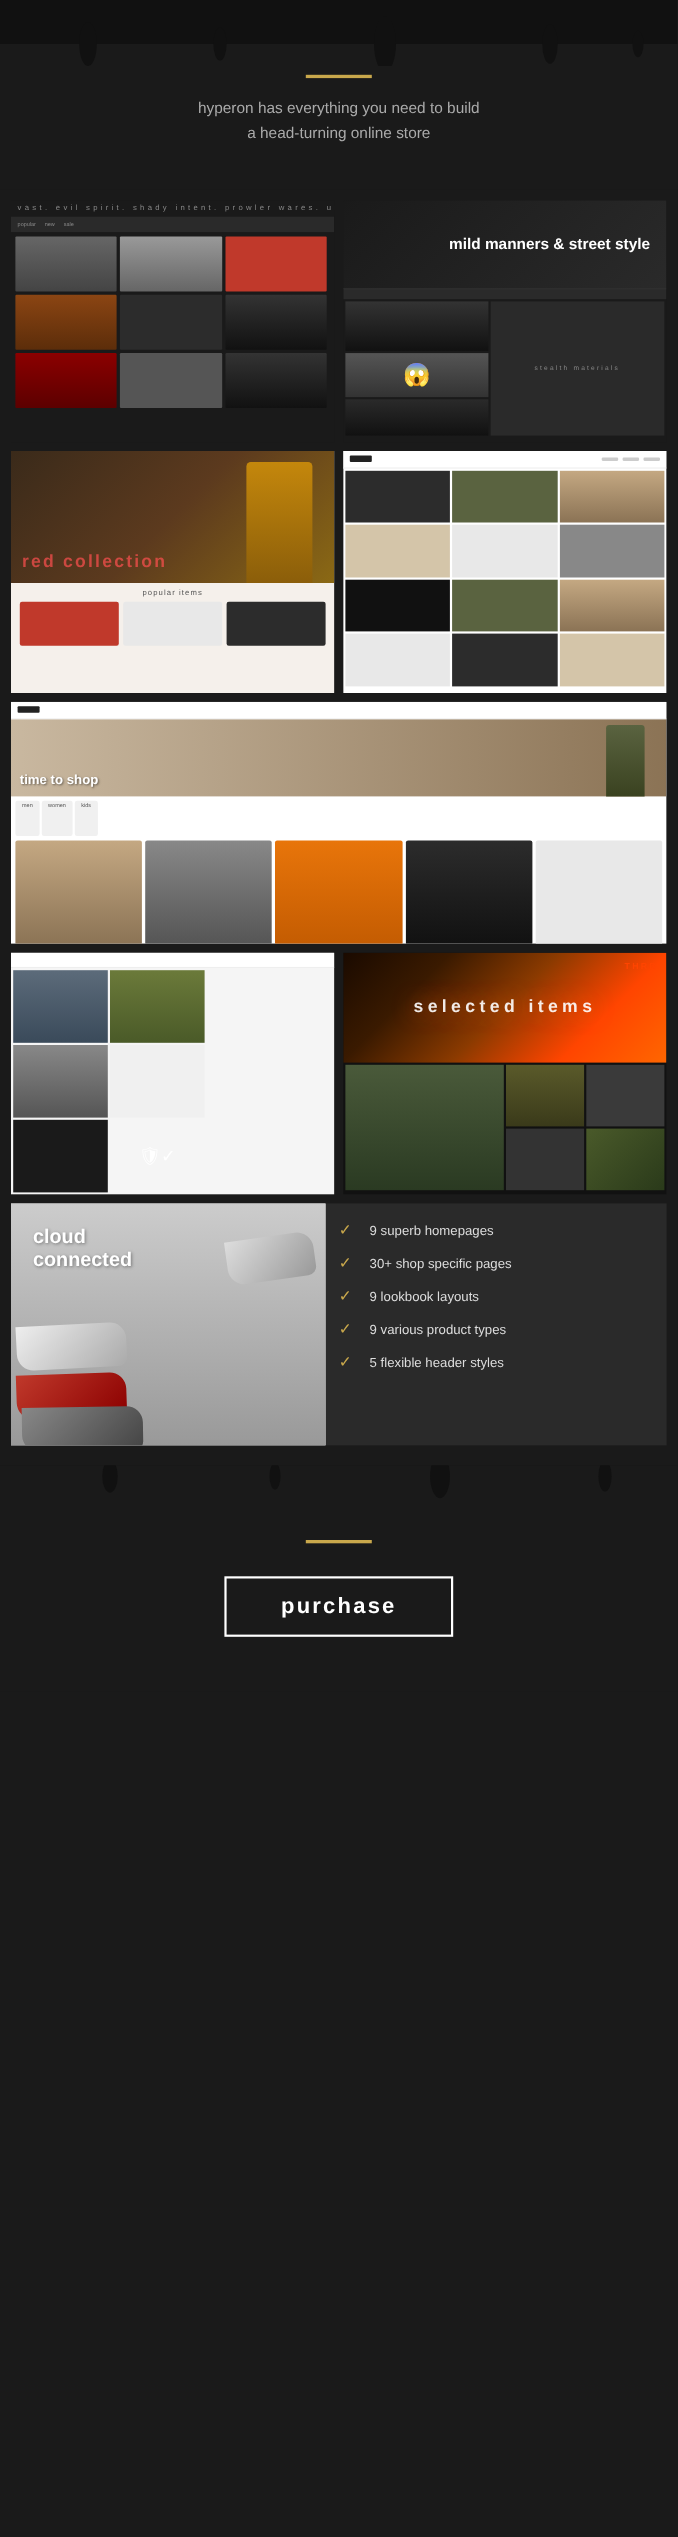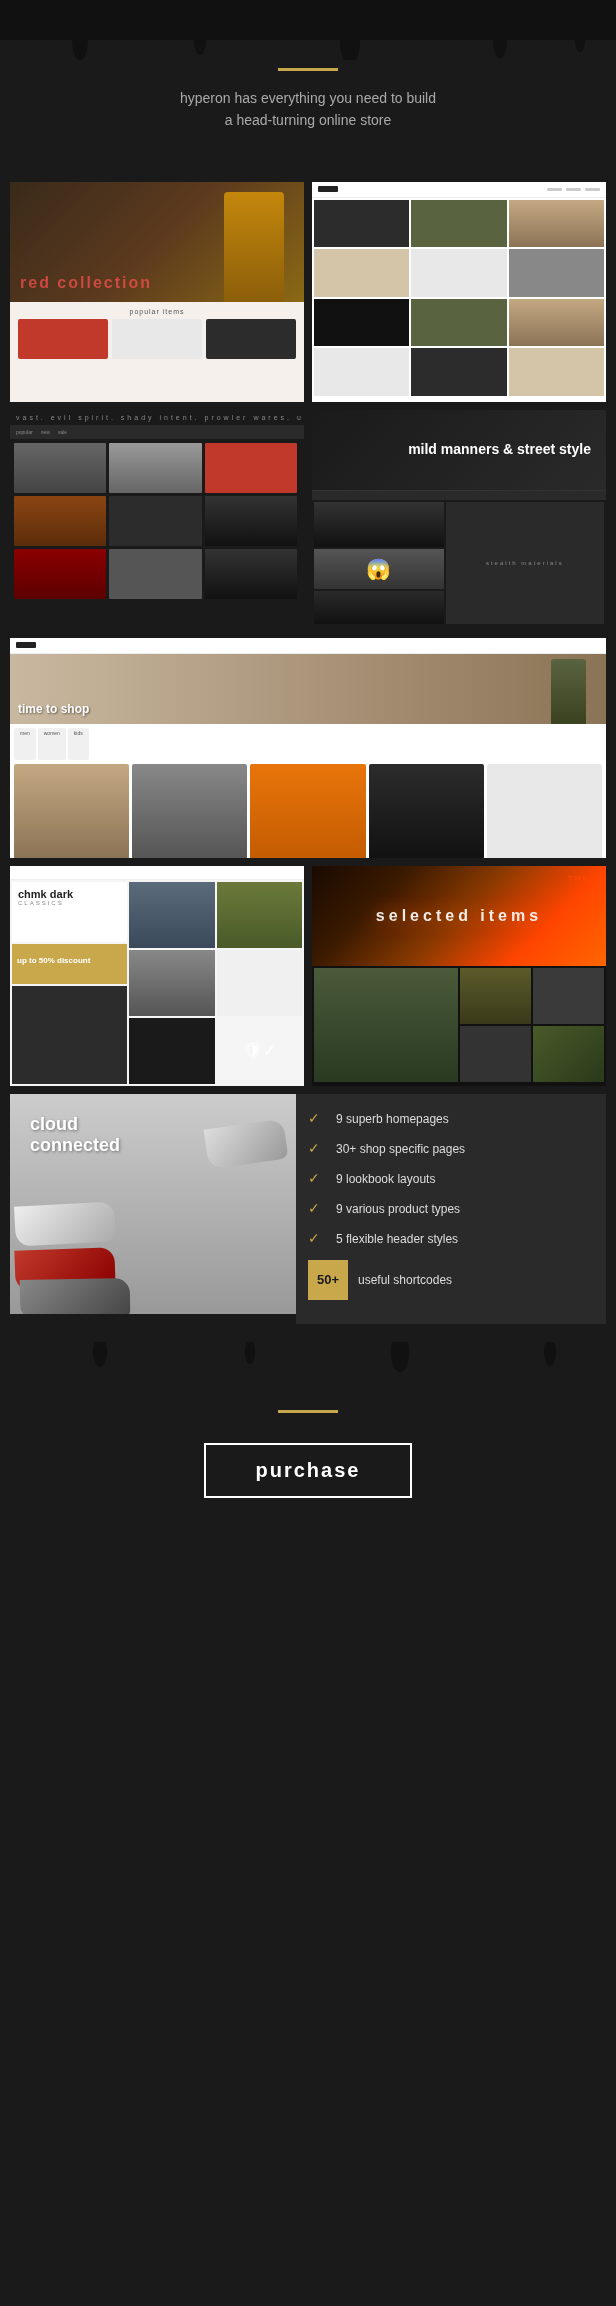--- a/index.html
+++ b/index.html
@@ -779,20 +779,66 @@
     <ellipse cx="500" cy="40" rx="7" ry="18" fill="#111"></ellipse>
     <ellipse cx="580" cy="40" rx="5" ry="12" fill="#111"></ellipse>
   </svg>
 
   <div class="gold-line"></div>
   <p>hyperon has everything you need to build</p>
   <p>a head-turning online store</p>
 </section>
 
 <div class="screenshots-section">
+
+  <div class="grid-row">
+    <div class="grid-item">
+      <div class="screenshot-mock mock-3">
+        <div class="scrolling-text">vast. evil spirit. shady intent. prowler wares. urban</div>
+        <div class="nav-bar">
+          <span>popular</span>
+          <span>new</span>
+          <span>sale</span>
+        </div>
+        <div class="product-list">
+          <div class="product-box hoodie"></div>
+          <div class="product-box shoes" style="background:linear-gradient(#999,#666)"></div>
+          <div class="product-box shirt"></div>
+          <div class="product-box shoes"></div>
+          <div class="product-box pants"></div>
+          <div class="product-box jacket"></div>
+          <div class="product-box" style="background:linear-gradient(#8b0000,#5c0000)"></div>
+          <div class="product-box" style="background:#555"></div>
+          <div class="product-box jacket"></div>
+        </div>
+      </div>
+    </div>
+    <div class="grid-item">
+      <div class="screenshot-mock mock-4">
+        <div class="top-banner">
+          <div class="brand-text">
+            <span>mild manners &amp; street style</span>
+          </div>
+        </div>
+        <div class="logo-strip"></div>
+        <div class="bottom-section">
+          <div class="left-col">
+            <div class="black-cell" style="background:linear-gradient(#333,#111);height:45px"></div>
+            <div class="scream-cell">😱</div>
+            <div class="black-cell" style="flex:1;background:linear-gradient(#2a2a2a,#111)"></div>
+          </div>
+          <div class="right-col">
+            <div class="stealth-cell" style="flex:1">
+              <span>stealth materials</span>
+            </div>
+          </div>
+        </div>
+      </div>
+    </div>
+  </div>
 
   <div class="grid-row">
     <div class="grid-item">
       <div class="screenshot-mock mock-1">
         <div class="banner">
           <div class="banner-text">red collection</div>
           <div class="banner-person"></div>
         </div>
         <div class="popular-label">popular items</div>
         <div class="items-row">
@@ -825,66 +871,20 @@
           <div class="product-cell light"></div>
           <div class="product-cell dark"></div>
           <div class="product-cell beige"></div>
         </div>
       </div>
     </div>
   </div>
 
   <div class="grid-row">
     <div class="grid-item">
-      <div class="screenshot-mock mock-3">
-        <div class="scrolling-text">vast. evil spirit. shady intent. prowler wares. urban</div>
-        <div class="nav-bar">
-          <span>popular</span>
-          <span>new</span>
-          <span>sale</span>
-        </div>
-        <div class="product-list">
-          <div class="product-box hoodie"></div>
-          <div class="product-box shoes" style="background:linear-gradient(#999,#666)"></div>
-          <div class="product-box shirt"></div>
-          <div class="product-box shoes"></div>
-          <div class="product-box pants"></div>
-          <div class="product-box jacket"></div>
-          <div class="product-box" style="background:linear-gradient(#8b0000,#5c0000)"></div>
-          <div class="product-box" style="background:#555"></div>
-          <div class="product-box jacket"></div>
-        </div>
-      </div>
-    </div>
-    <div class="grid-item">
-      <div class="screenshot-mock mock-4">
-        <div class="top-banner">
-          <div class="brand-text">
-            <span>mild manners &amp; street style</span>
-          </div>
-        </div>
-        <div class="logo-strip"></div>
-        <div class="bottom-section">
-          <div class="left-col">
-            <div class="black-cell" style="background:linear-gradient(#333,#111);height:45px"></div>
-            <div class="scream-cell">😱</div>
-            <div class="black-cell" style="flex:1;background:linear-gradient(#2a2a2a,#111)"></div>
-          </div>
-          <div class="right-col">
-            <div class="stealth-cell" style="flex:1">
-              <span>stealth materials</span>
-            </div>
-          </div>
-        </div>
-      </div>
-    </div>
-  </div>
-
-  <div class="grid-row">
-    <div class="grid-item">
       <div class="screenshot-mock mock-6">
         <div class="header">
           <div class="logo-dot" style="background:#222;width:20px;height:6px"></div>
         </div>
         <div class="hero-banner">
           <div class="hero-text">time to shop</div>
           <div class="person-figure"></div>
         </div>
         <div class="cats-row">
           <div class="cat-btn">men</div>
@@ -900,30 +900,20 @@
         </div>
       </div>
     </div>
   </div>
 
   <div class="grid-row">
     <div class="grid-item">
       <div class="screenshot-mock mock-7">
         <div class="header"></div>
         <div class="content">
-          <div class="left-col">
-            <div class="brand-box">
-              <div class="brand-name">chmk dark</div>
-              <div class="sub">classics</div>
-            </div>
-            <div class="discount-box">
-              <span>up to 50% discount</span>
-            </div>
-            <div class="shoes-box"></div>
-          </div>
           <div class="right-col">
             <div class="shop-item jacket"></div>
             <div class="shop-item olive"></div>
             <div class="shop-item person-w"></div>
             <div class="shop-item" style="background:#f0f0f0"></div>
             <div class="shop-item black-shoes"></div>
             <div class="shop-item icons">
               <span>🛡</span>
               <span>✓</span>
             </div>
@@ -980,24 +970,20 @@
       </div>
       <div class="feature-item">
         <div class="check-icon">✓</div>
         <span class="feature-text">9 various product types</span>
       </div>
       <div class="feature-item">
         <div class="check-icon">✓</div>
         <span class="feature-text">5 flexible header styles</span>
       </div>
 
-      <div class="feature-count-item">
-        <div class="feature-count">50+</div>
-        <span class="feature-text">useful shortcodes</span>
-      </div>
     </div>
   </div>
 
 </div>
 
 <section class="footer-cta">
   <svg class="drip-svg" viewBox="0 0 616 50" xmlns="http://www.w3.org/2000/svg" style="position:absolute;top:0;left:0">
     <ellipse cx="100" cy="10" rx="7" ry="15" fill="#111"></ellipse>
     <ellipse cx="250" cy="10" rx="5" ry="12" fill="#111"></ellipse>
     <ellipse cx="400" cy="10" rx="9" ry="20" fill="#111"></ellipse>

